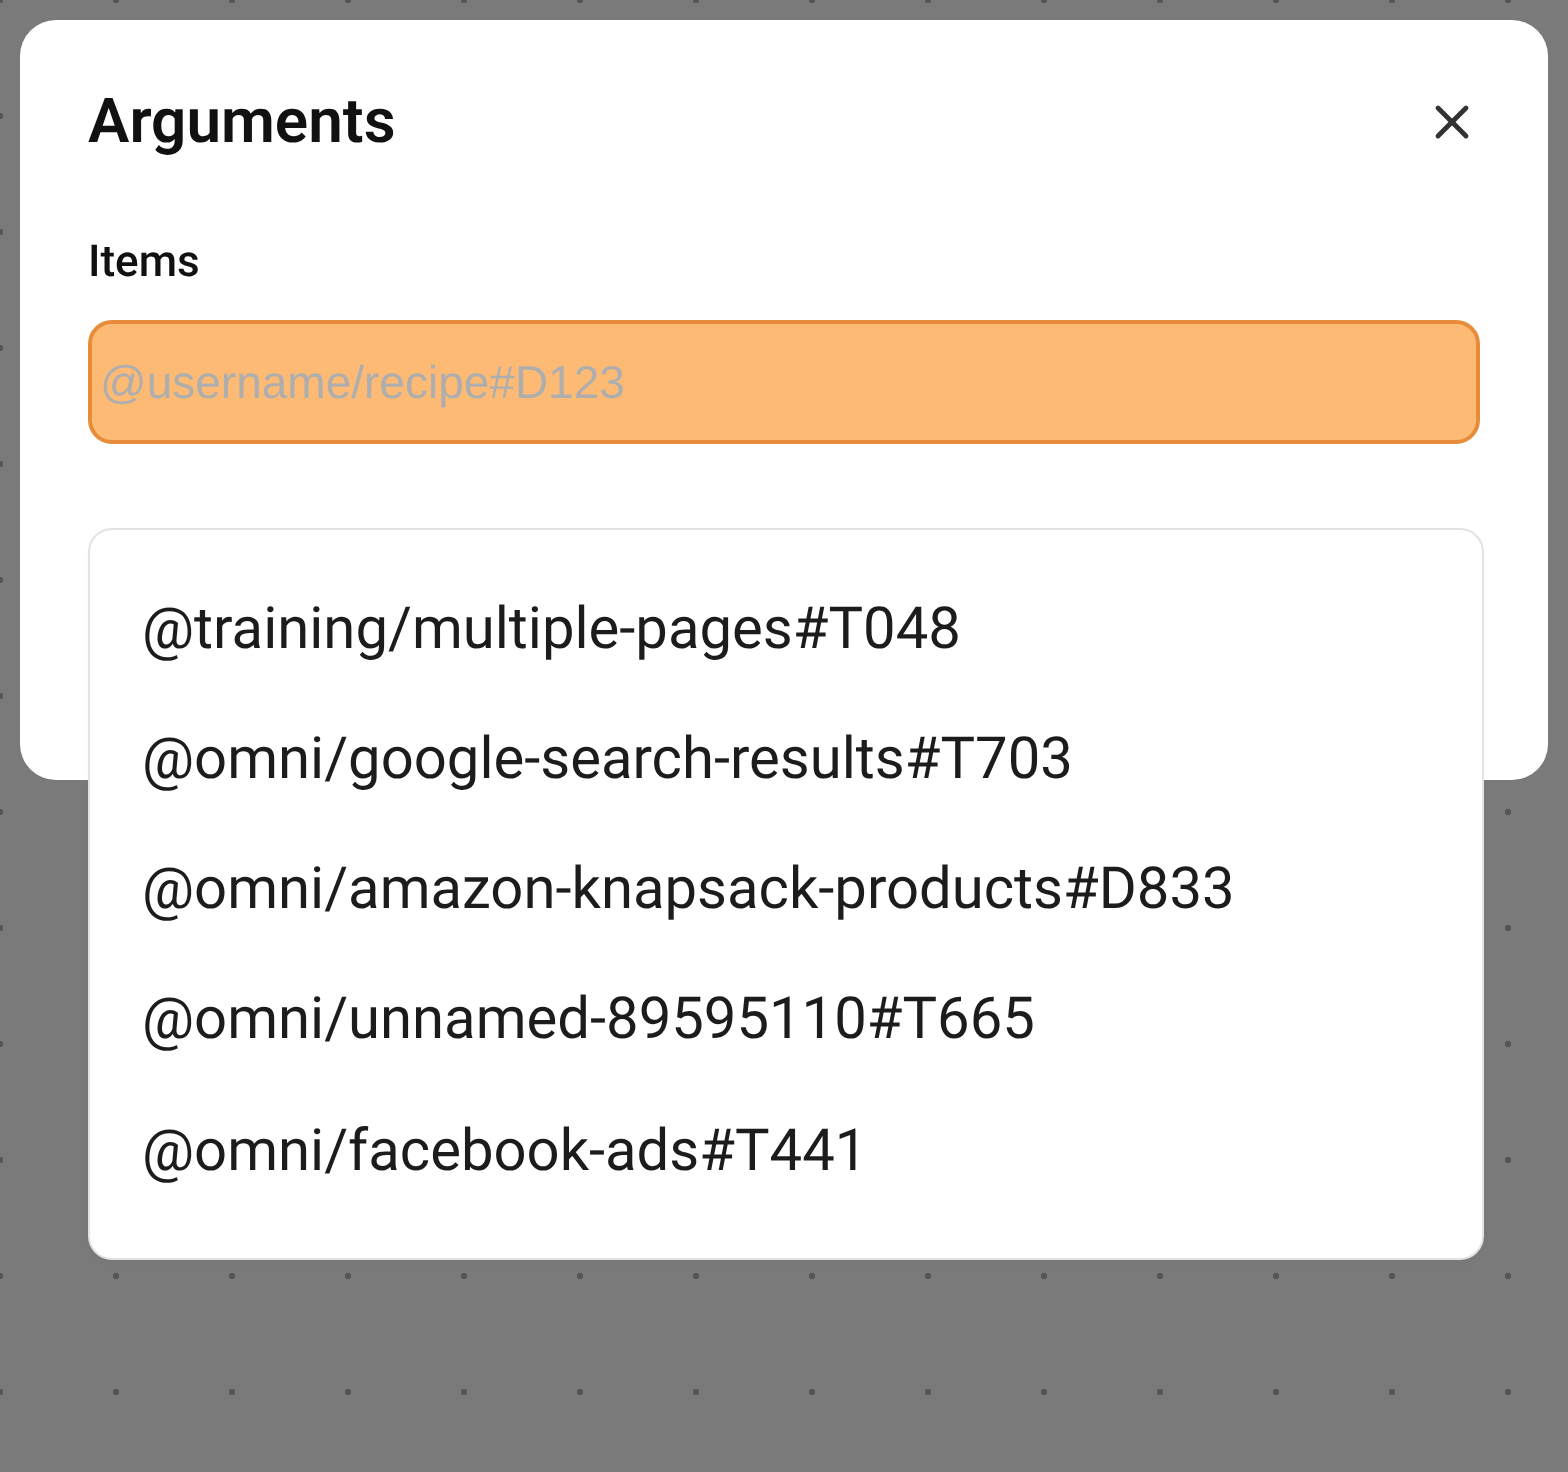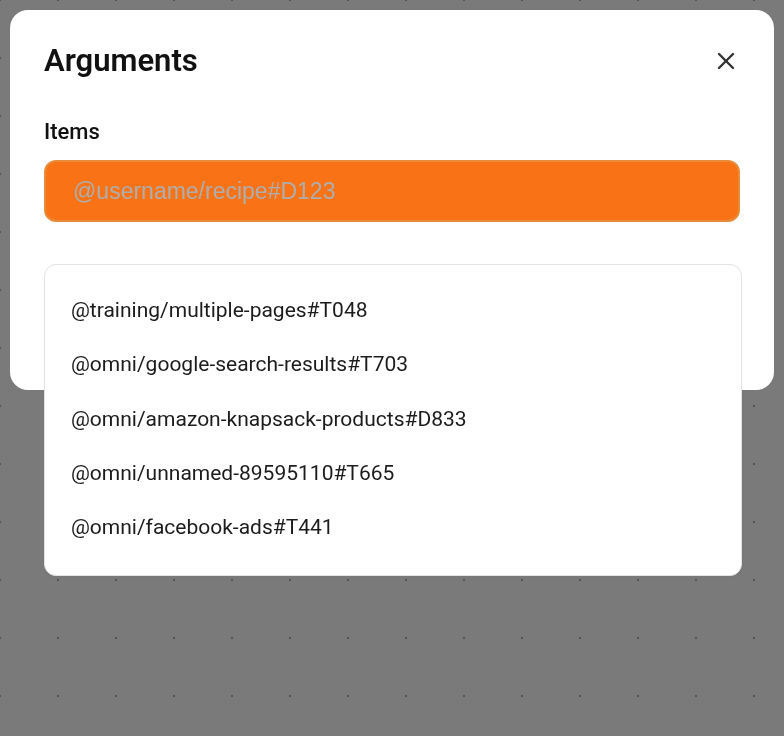--- a/index.html
+++ b/index.html
@@ -62,43 +62,43 @@
       margin-bottom: 16px;
     }
     .input-wrap {
       position: relative;
     }
     .text-input {
       width: 100%;
       height: 62px;
       border: 2px solid #e78c3a;
       border-radius: 12px;
-      padding: 0 27px;
+      padding: 0 4px;
       font-size: 23px;
       color: #333;
       outline: none;
-      background: #f97316;
+      background: #fdba74;
     }
     .text-input::placeholder {
       color: #aeaeae;
     }
     .dropdown {
       position: absolute;
       top: 264px;
       left: 44px;
       width: 698px;
       background: #fff;
       border: 1px solid #e3e3e3;
       border-radius: 12px;
       padding: 18px 0 20px 0;
       box-shadow: 0 2px 4px rgba(0,0,0,0.02);
     }
     .dropdown-item {
       padding: 13px 26px;
-      font-size: 21px;
+      font-size: 29px;
       color: #1c1c1c;
       cursor: pointer;
       line-height: 1.35;
     }
   </style>
 </head>
 <body>
 
 <div class="bg-dots"></div>
 

